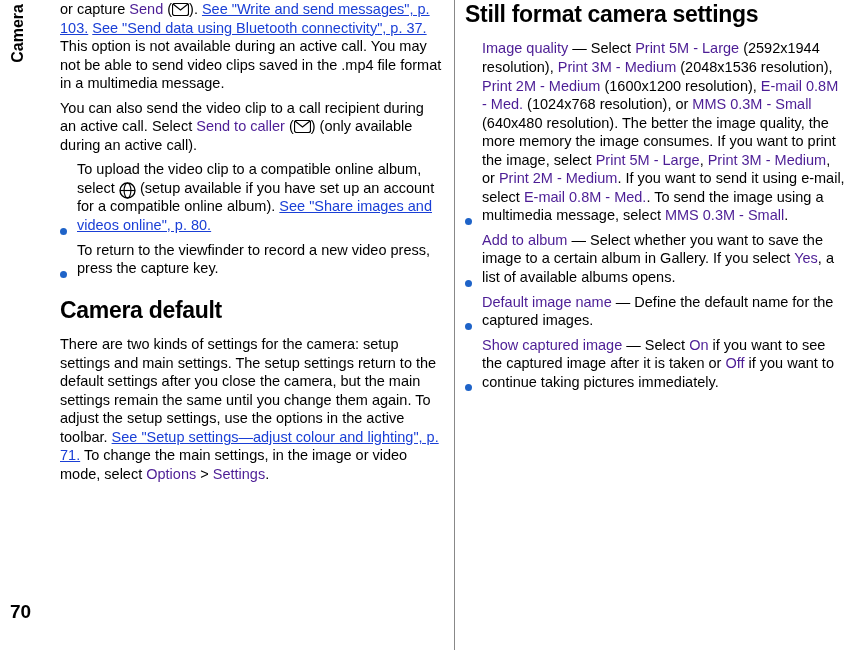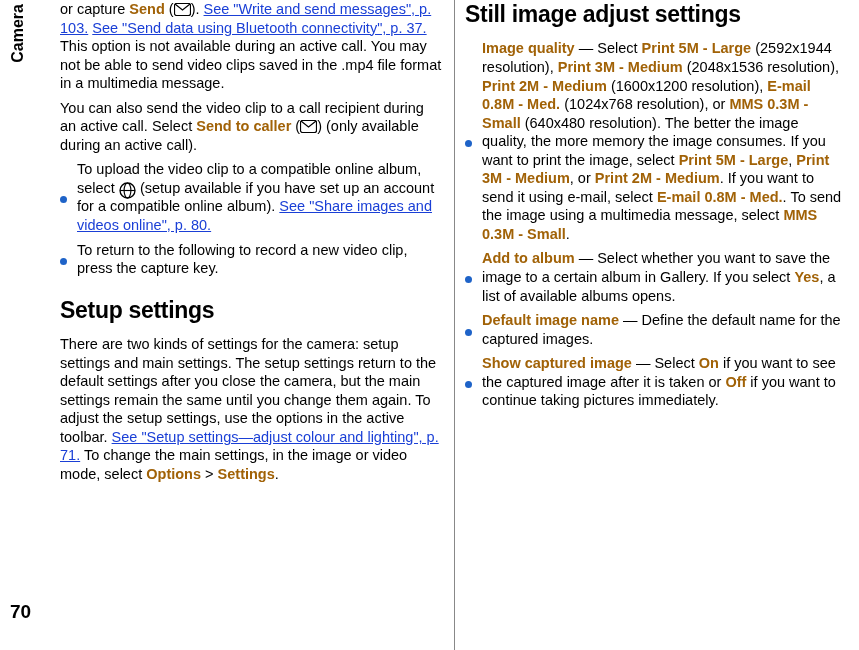--- a/index.html
+++ b/index.html
@@ -46,25 +46,25 @@
   }
   .col.right {
     padding-left: 6px;
     padding-right: 8px;
   }
   .divider {
     width: 1px;
     background: #888;
     margin: 0 4px 0 0;
   }
-  .grey-bold { color: #a16207; font-weight: bold; }
+  .grey-bold { color: #4c1d95; font-weight: normal; }
   .link { color: #1a3fd6; text-decoration: underline; }
   .bullet-row {
     display: flex;
-    align-items: center;
+    align-items: flex-end;
     margin-top: 6px;
     margin-bottom: 2px;
   }
   .bullet-dot {
     width: 7px;
     height: 7px;
     border-radius: 50%;
     background: #1e63c8;
     margin-top: 5px;
     margin-right: 10px;
@@ -116,34 +116,34 @@
         <span>To upload the video clip to a compatible online album, select </span><span class="icon-globe"><svg viewBox="0 0 15 15">
               <circle cx="7.5" cy="7.5" r="6.6" fill="none" stroke="#000" stroke-width="1.2"></circle>
               <ellipse cx="7.5" cy="7.5" rx="3" ry="6.6" fill="none" stroke="#000" stroke-width="1"></ellipse>
               <line x1="1" y1="7.5" x2="14" y2="7.5" stroke="#000" stroke-width="1"></line>
             </svg></span><span> (setup available if you have set up an account for a compatible online album). </span><span class="link">See "Share images and videos online", p. 80.</span>
       </div>
     </div>
 
     <div class="bullet-row">
       <div class="bullet-dot"></div>
-      <div class="bullet-text">To return to the following to record a new video clip, press the capture key.</div>
+      <div class="bullet-text">To return to the viewfinder to record a new video press, press the capture key.</div>
     </div>
 
-    <h1 class="section-heading">Setup settings</h1>
+    <h1 class="section-heading">Camera default</h1>
 
     <p>
       <span>There are two kinds of settings for the camera: setup settings and main settings. The setup settings return to the default settings after you close the camera, but the main settings remain the same until you change them again. To adjust the setup settings, use the options in the active toolbar. </span><span class="link">See "Setup settings—adjust colour and lighting", p. 71.</span><span> To change the main settings, in the image or video mode, select </span><span class="grey-bold">Options</span><span> &gt; </span><span class="grey-bold">Settings</span><span>.</span>
     </p>
   </div>
 
   <div class="divider"></div>
 
   <div class="col right">
-    <h1 class="section-heading first">Still image adjust settings</h1>
+    <h1 class="section-heading first">Still format camera settings</h1>
 
 
     <div class="bullet-row">
       <div class="bullet-dot"></div>
       <div class="bullet-text">
         <span class="grey-bold">Image quality</span><span>  —  Select </span><span class="grey-bold">Print 5M - Large</span><span> (2592x1944 resolution), </span><span class="grey-bold">Print 3M - Medium</span><span> (2048x1536 resolution), </span><span class="grey-bold">Print 2M - Medium</span><span> (1600x1200 resolution), </span><span class="grey-bold">E-mail 0.8M - Med.</span><span> (1024x768 resolution), or </span><span class="grey-bold">MMS 0.3M - Small</span><span> (640x480 resolution). The better the image quality, the more memory the image consumes. If you want to print the image, select </span><span class="grey-bold">Print 5M - Large</span><span>, </span><span class="grey-bold">Print 3M - Medium</span><span>, or </span><span class="grey-bold">Print 2M - Medium</span><span>. If you want to send it using e-mail, select </span><span class="grey-bold">E-mail 0.8M - Med.</span><span>. To send the image using a multimedia message, select </span><span class="grey-bold">MMS 0.3M - Small</span><span>.</span>
       </div>
     </div>
 
     <div class="bullet-row">

